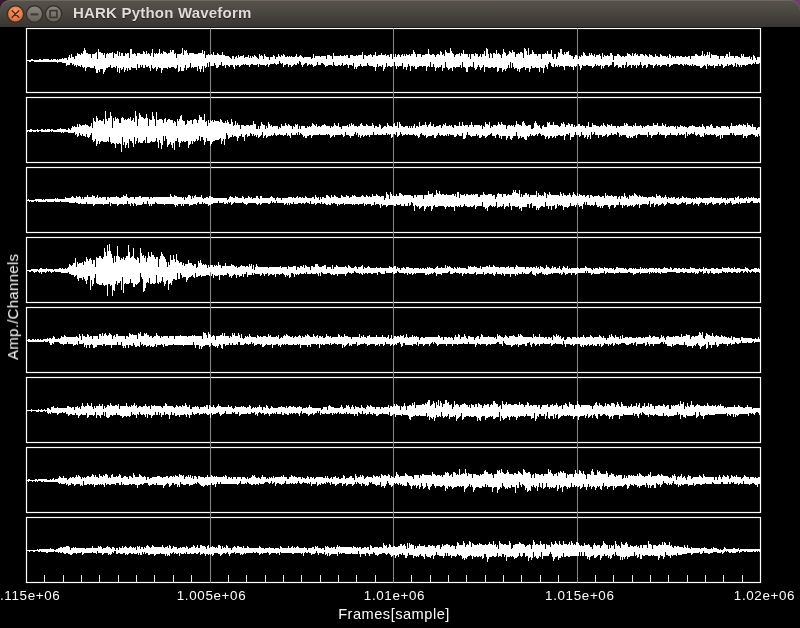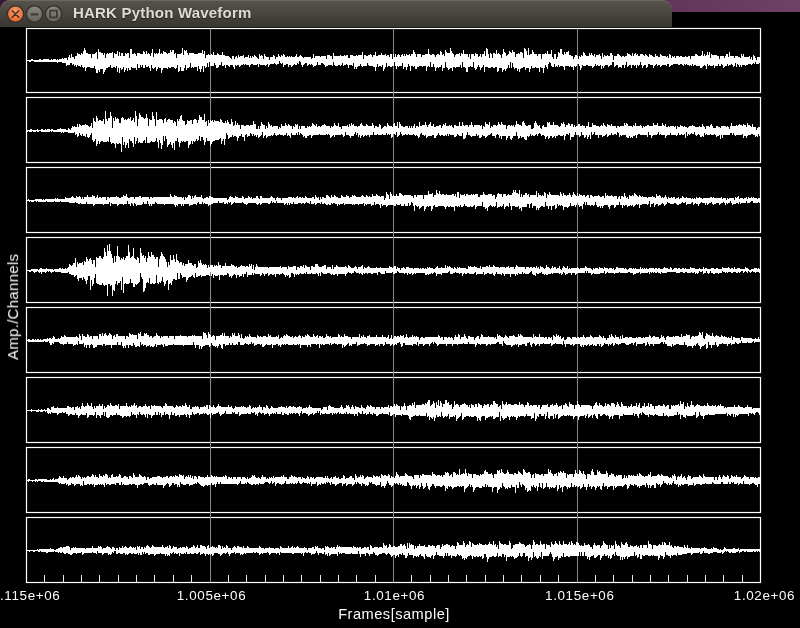--- a/index.html
+++ b/index.html
@@ -1,17 +1,17 @@
 <!DOCTYPE html>
 <html><head><meta charset="utf-8">
 <style>
   html,body { margin:0; padding:0; width:800px; height:628px; background:#000; overflow:hidden; }
   #desk { position:absolute; top:0; left:0; width:800px; height:12px;
           background:linear-gradient(90deg, #3a1535 0%, #4d2245 55%, #6e4168 100%); }
-  #titlebar { position:absolute; top:0; left:0; width:672px; height:27px;
+  #titlebar { position:absolute; top:0; left:0; width:800px; height:27px;
     border-radius:10px 10px 0 0;
     background:linear-gradient(#57534c 0%, #4c4842 40%, #403d38 75%, #393631 100%);
     box-shadow: inset 0 1px 0 #6d675d;
     font-family:"Liberation Sans", sans-serif; }
   #title { position:absolute; left:73px; top:4px; font-size:15px; font-weight:bold;
     color:#dfdbd6; letter-spacing:0.2px; text-shadow:0 1px 1px rgba(0,0,0,0.55); opacity:0.999; }
   #black { position:absolute; top:27px; left:0; width:800px; height:601px; background:#000; }
 </style></head>
 <body>
 

